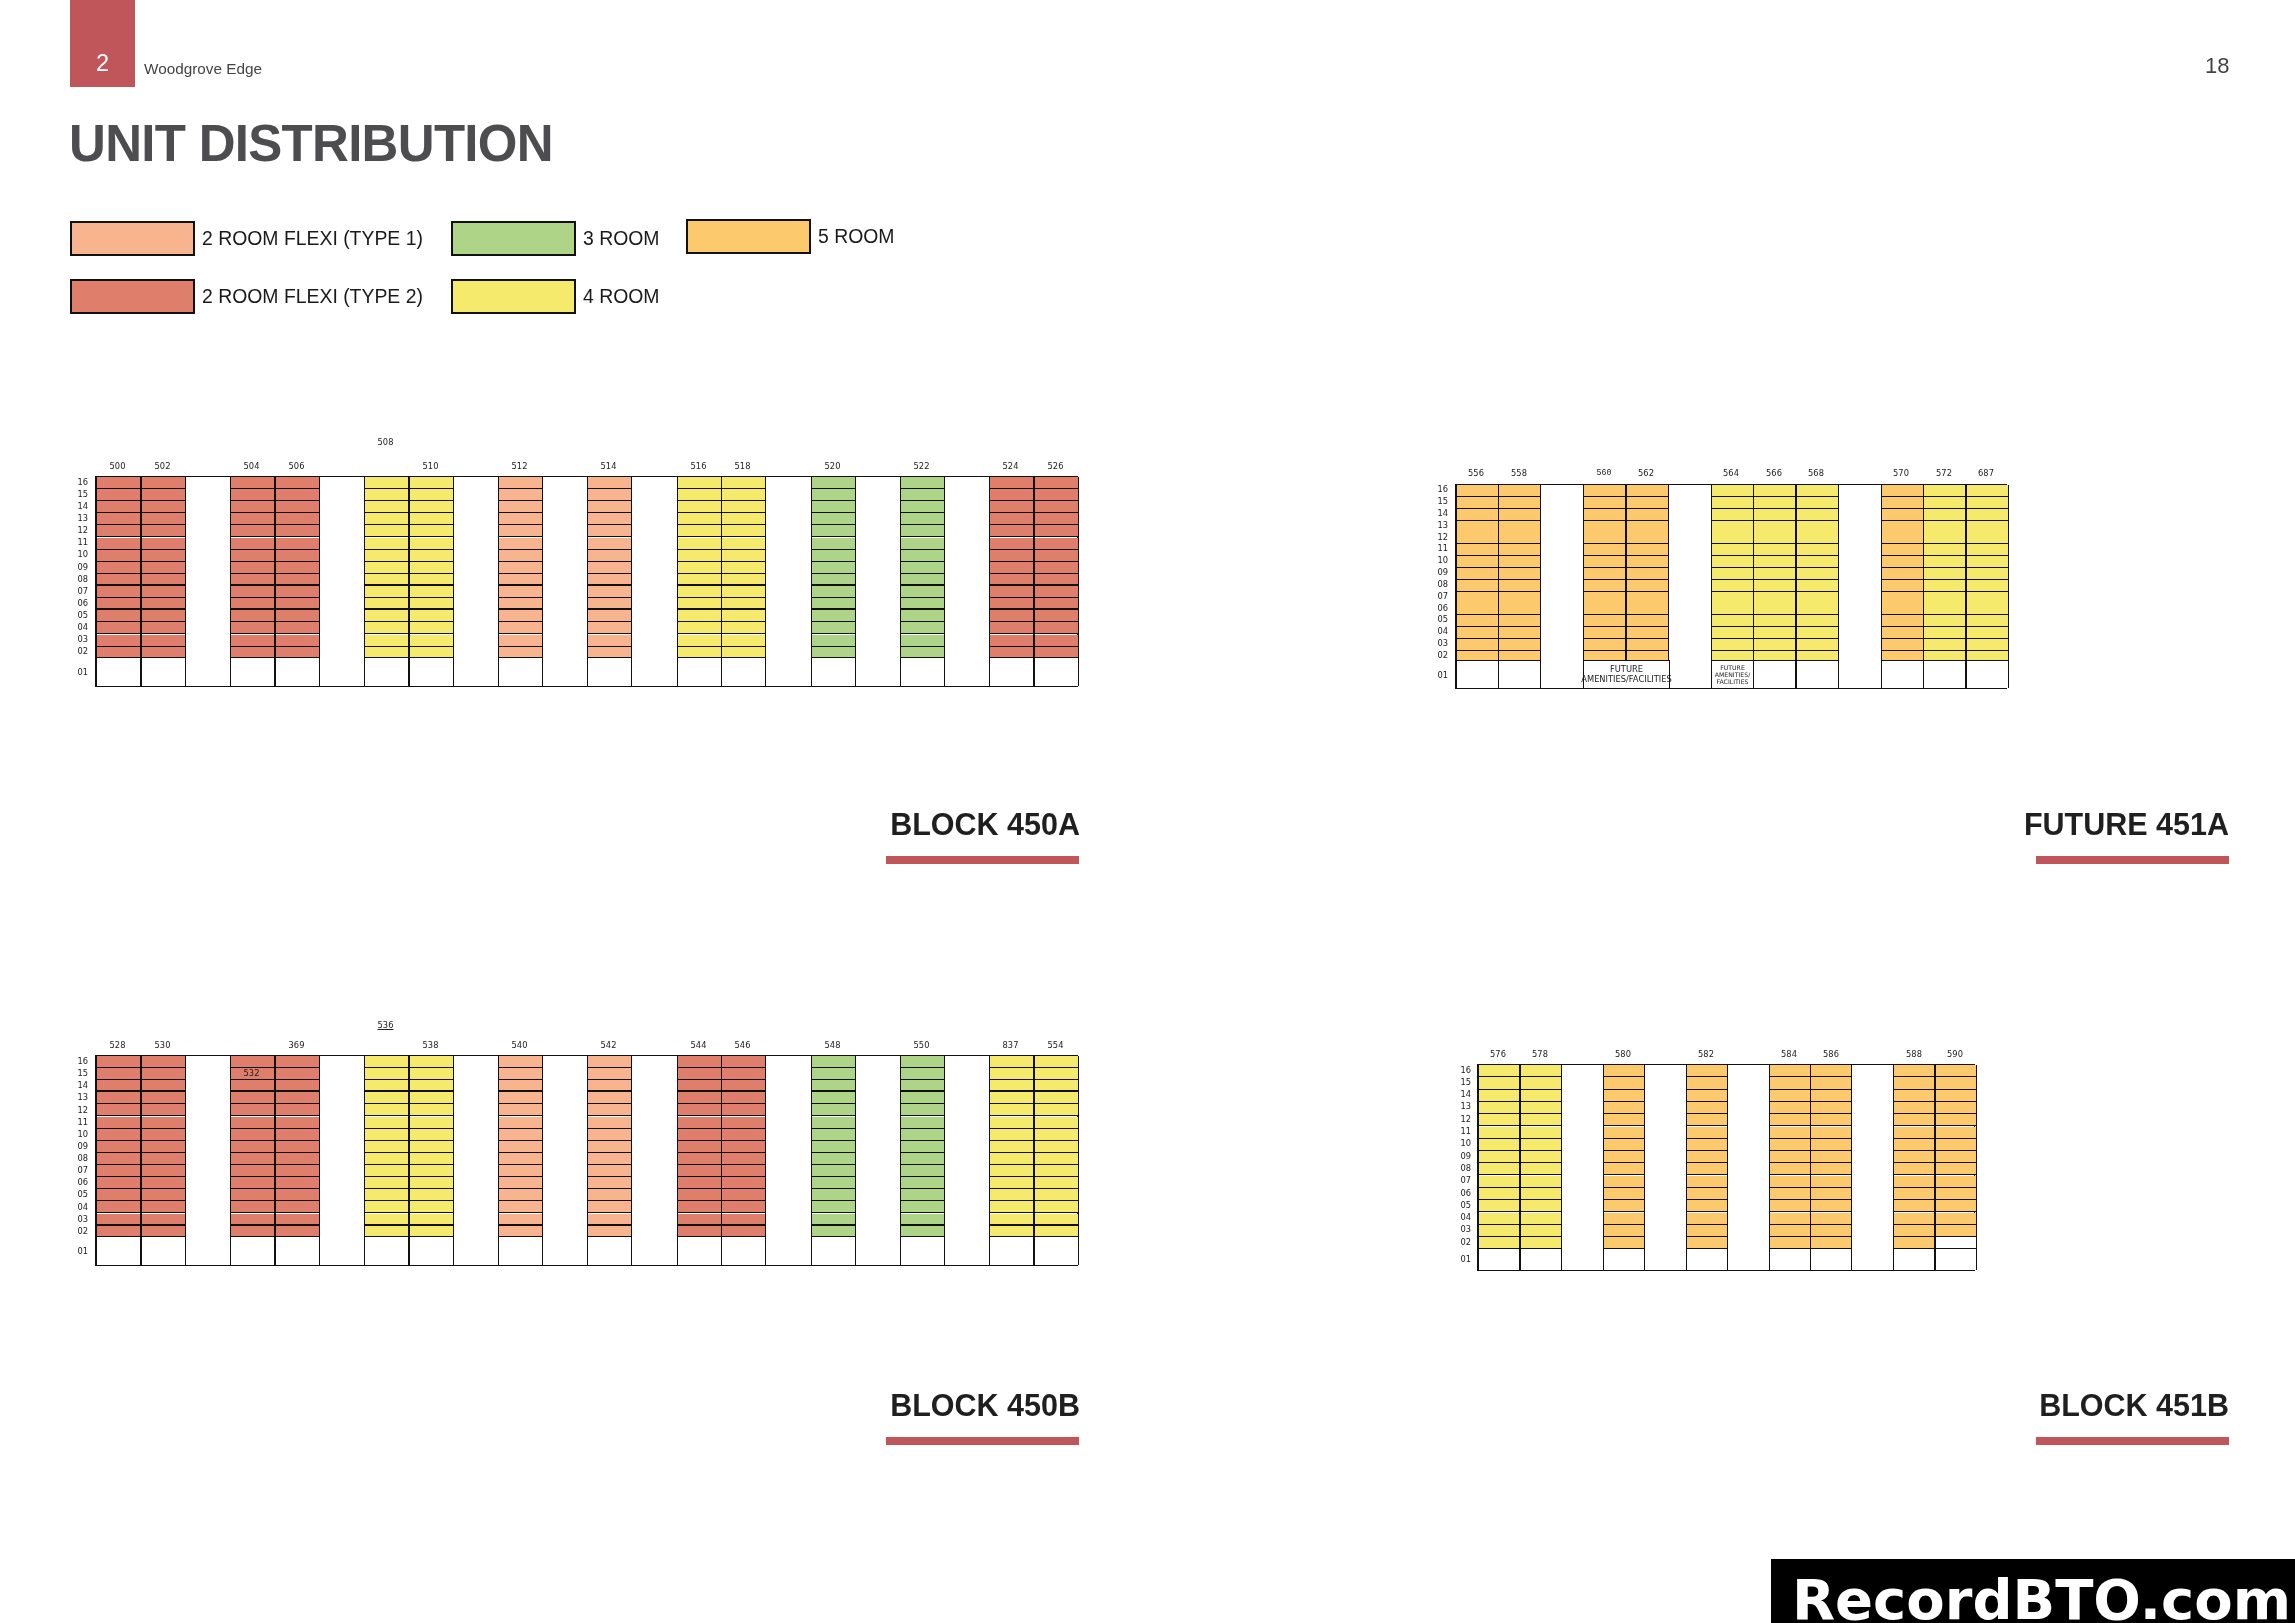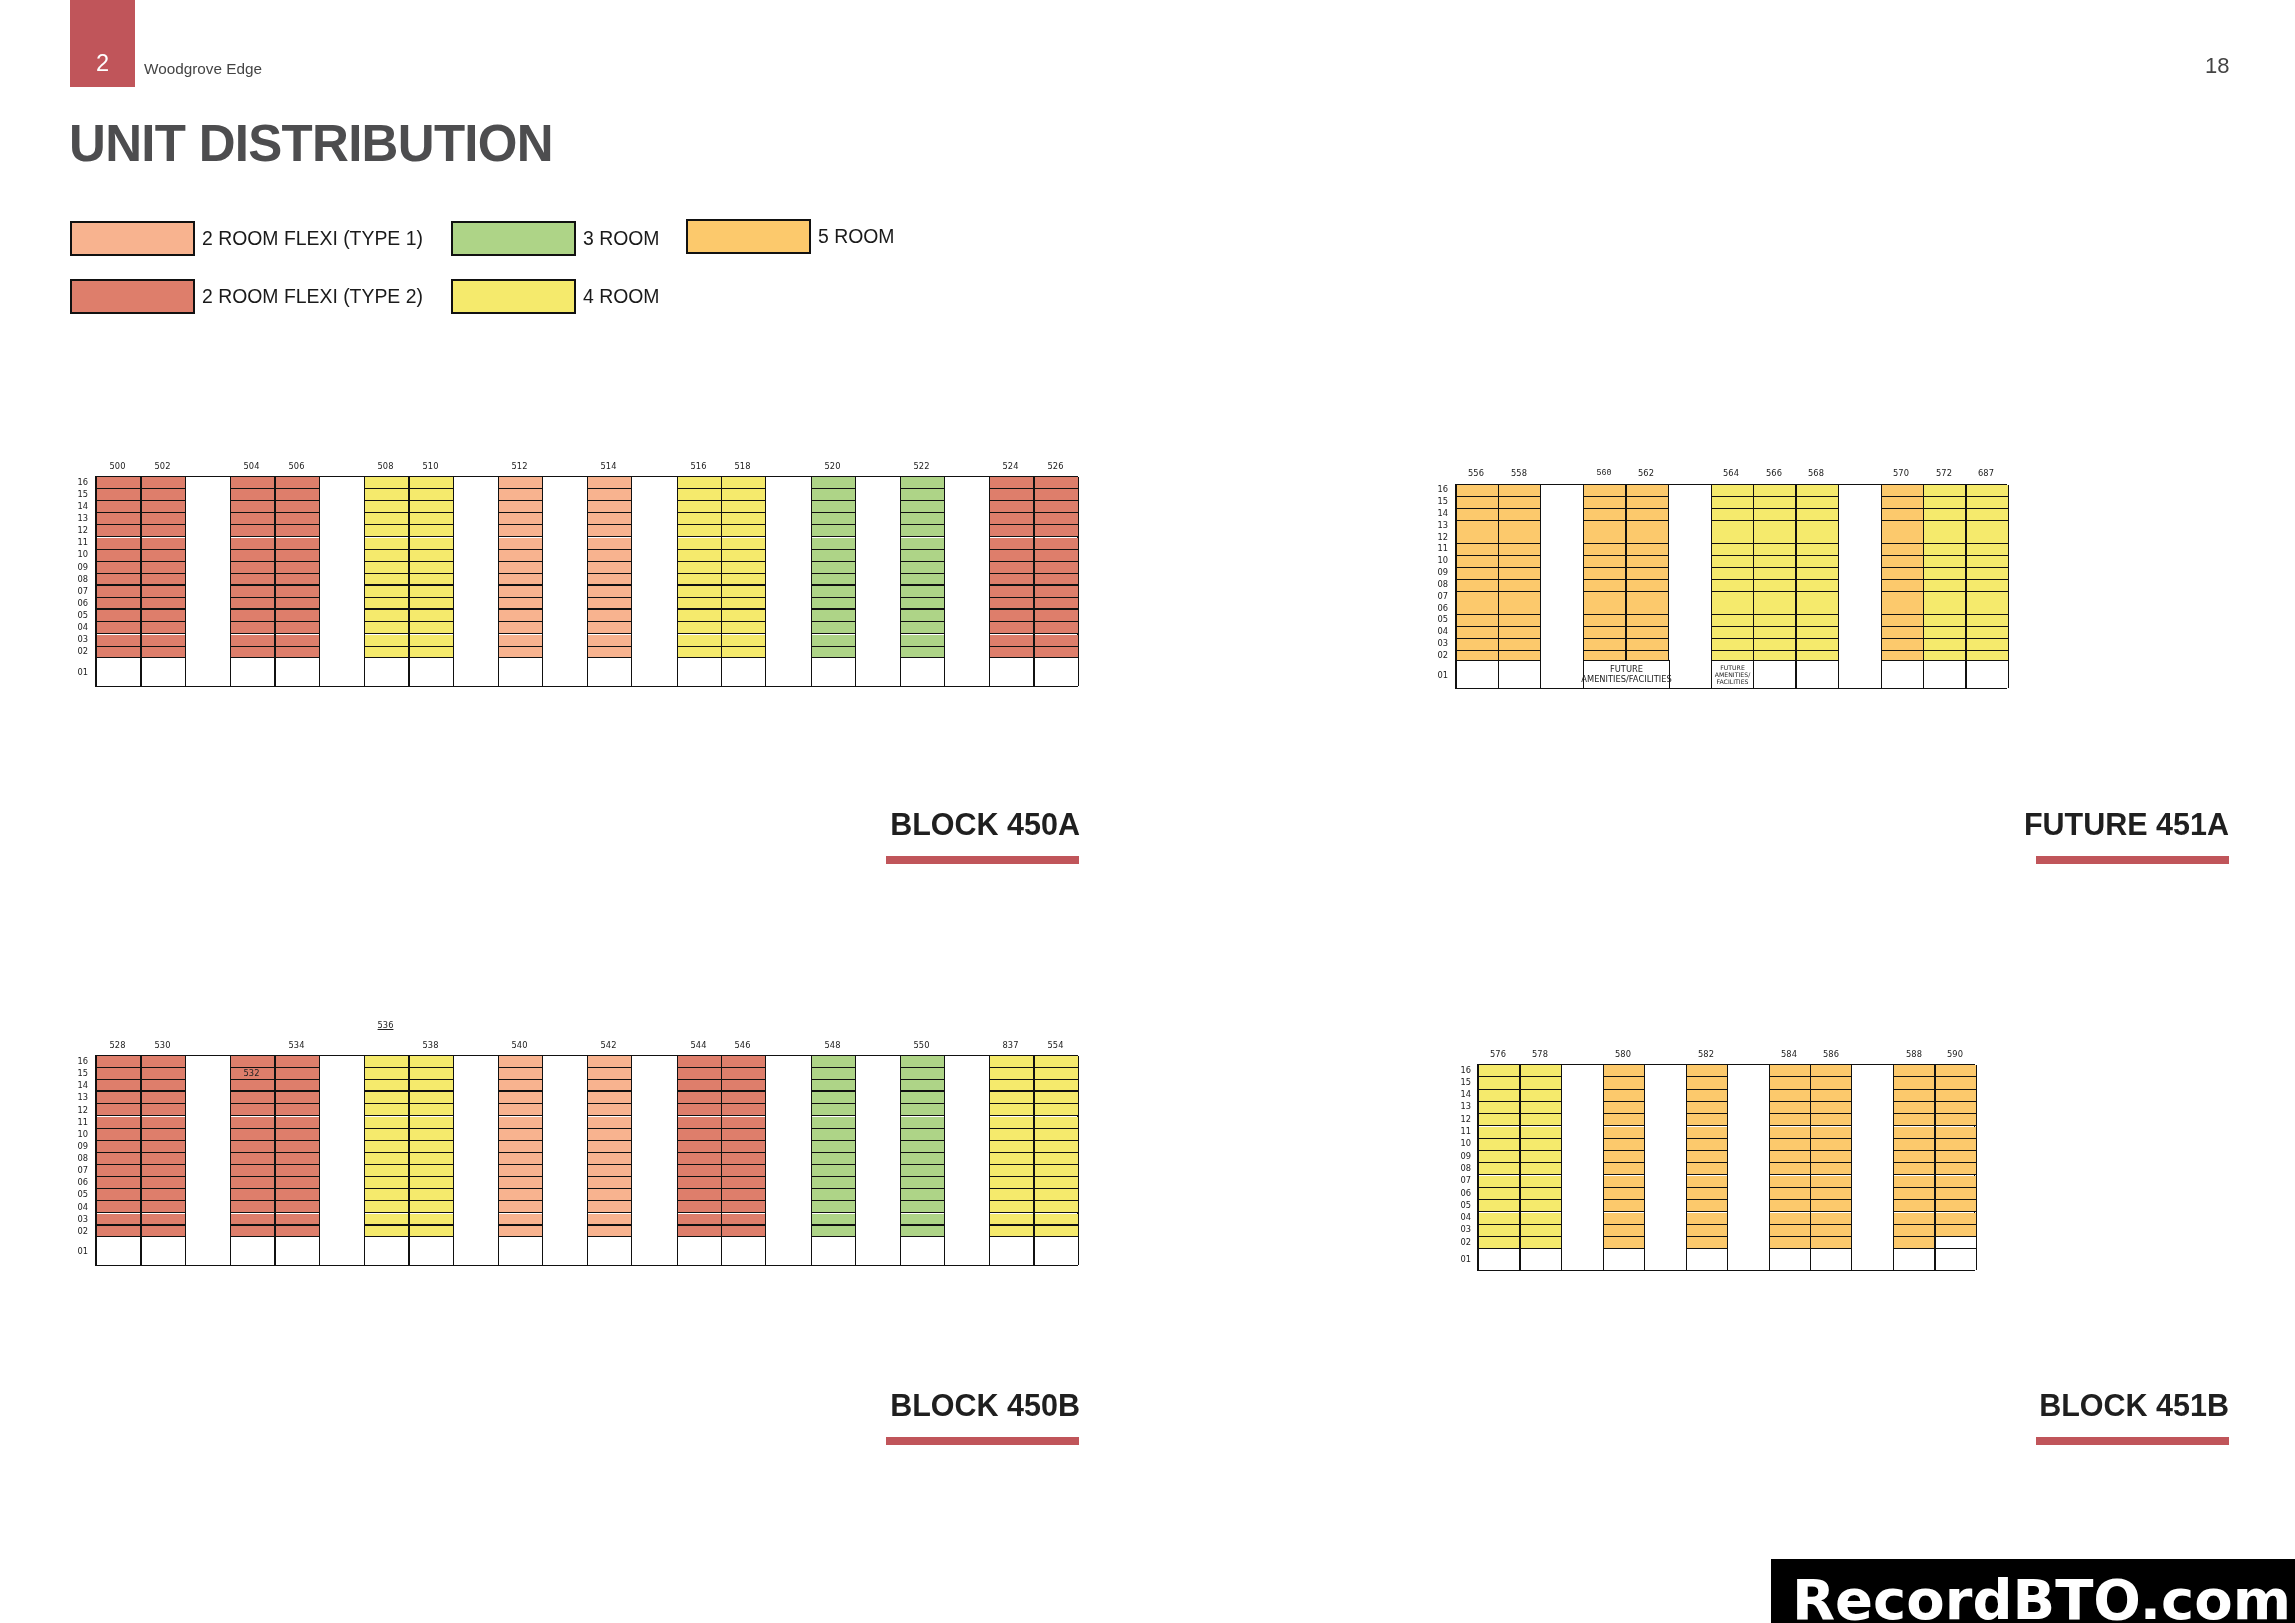--- a/index.html
+++ b/index.html
@@ -326,21 +326,21 @@
         <div class="cell" style="top: 145px; height: 12px; background: rgb(222, 126, 107);"></div>
         <div class="cell" style="top: 158px; height: 12px; background: rgb(222, 126, 107);"></div>
         <div class="cell" style="top: 170px; height: 12px; background: rgb(222, 126, 107);"></div>
         <div class="ground" style="height: 29px; font-size: 6.2px;"></div>
       </div>
     </div>
     <div class="unit-label" style="font-size: 8.3px; left: 95px; width: 45px; top: 461px;">500</div>
     <div class="unit-label" style="font-size: 8.3px; left: 140px; width: 45px; top: 461px;">502</div>
     <div class="unit-label" style="font-size: 8.3px; left: 229px; width: 45px; top: 461px;">504</div>
     <div class="unit-label" style="font-size: 8.3px; left: 274px; width: 45px; top: 461px;">506</div>
-    <div class="unit-label" style="font-size: 8.3px; left: 363px; width: 45px; top: 461px;">508</div>
+    <div class="unit-label" style="font-size: 8.3px; left: 363px; width: 45px; top: 437px;">508</div>
     <div class="unit-label" style="font-size: 8.3px; left: 408px; width: 45px; top: 461px;">510</div>
     <div class="unit-label" style="font-size: 8.3px; left: 497px; width: 45px; top: 461px;">512</div>
     <div class="unit-label" style="font-size: 8.3px; left: 586px; width: 45px; top: 461px;">514</div>
     <div class="unit-label" style="font-size: 8.3px; left: 676px; width: 45px; top: 461px;">516</div>
     <div class="unit-label" style="font-size: 8.3px; left: 720px; width: 45px; top: 461px;">518</div>
     <div class="unit-label" style="font-size: 8.3px; left: 810px; width: 45px; top: 461px;">520</div>
     <div class="unit-label" style="font-size: 8.3px; left: 899px; width: 45px; top: 461px;">522</div>
     <div class="unit-label" style="font-size: 8.3px; left: 988px; width: 45px; top: 461px;">524</div>
     <div class="unit-label" style="font-size: 8.3px; left: 1033px; width: 45px; top: 461px;">526</div>
   </div>
@@ -820,21 +820,21 @@
         <div class="cell" style="top: 133px; height: 12px; background: rgb(245, 234, 108);"></div>
         <div class="cell" style="top: 145px; height: 12px; background: rgb(245, 234, 108);"></div>
         <div class="cell thick" style="top: 158px; height: 12px; background: rgb(245, 234, 108);"></div>
         <div class="cell" style="top: 170px; height: 12px; background: rgb(245, 234, 108);"></div>
         <div class="ground" style="height: 29px; font-size: 6.2px;"></div>
       </div>
     </div>
     <div class="unit-label" style="font-size: 8.3px; left: 95px; width: 45px; top: 1040px;">528</div>
     <div class="unit-label" style="font-size: 8.3px; left: 140px; width: 45px; top: 1040px;">530</div>
     <div class="unit-label" style="font-size: 8.3px; left: 229px; width: 45px; top: 1040px; margin-top: 28px;">532</div>
-    <div class="unit-label" style="font-size: 8.3px; left: 274px; width: 45px; top: 1040px;">534</div>
+    <div class="unit-label" style="font-size: 8.3px; left: 274px; width: 45px; top: 1040px;">369</div>
     <div class="unit-label" style="font-size: 8.3px; left: 363px; width: 45px; top: 1020px; text-decoration: underline;">536</div>
     <div class="unit-label" style="font-size: 8.3px; left: 408px; width: 45px; top: 1040px;">538</div>
     <div class="unit-label" style="font-size: 8.3px; left: 497px; width: 45px; top: 1040px;">540</div>
     <div class="unit-label" style="font-size: 8.3px; left: 586px; width: 45px; top: 1040px;">542</div>
     <div class="unit-label" style="font-size: 8.3px; left: 676px; width: 45px; top: 1040px;">544</div>
     <div class="unit-label" style="font-size: 8.3px; left: 720px; width: 45px; top: 1040px;">546</div>
     <div class="unit-label" style="font-size: 8.3px; left: 810px; width: 45px; top: 1040px;">548</div>
     <div class="unit-label" style="font-size: 8.3px; left: 899px; width: 45px; top: 1040px;">550</div>
     <div class="unit-label" style="font-size: 8.3px; left: 988px; width: 45px; top: 1040px;">837</div>
     <div class="unit-label" style="font-size: 8.3px; left: 1033px; width: 45px; top: 1040px;">554</div>

